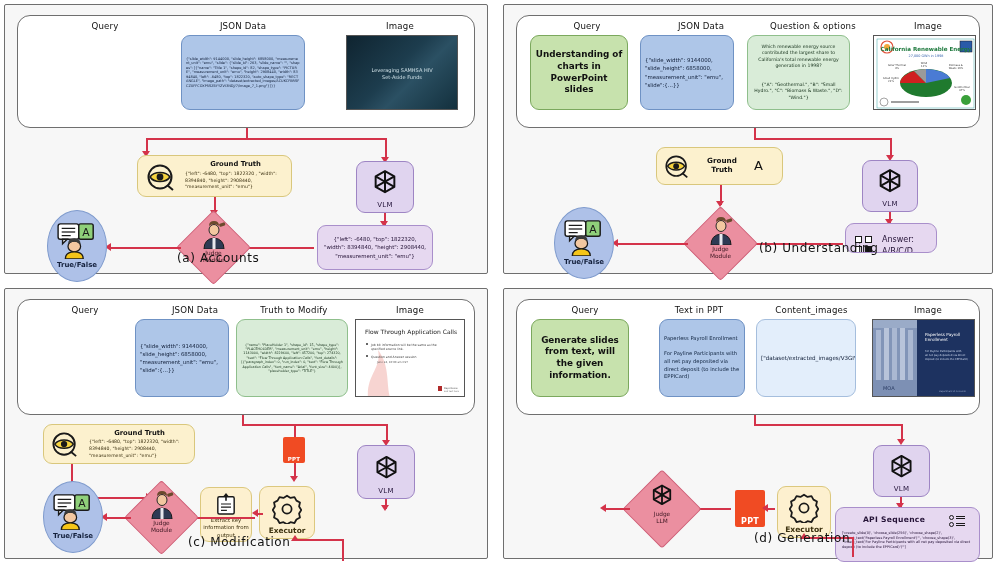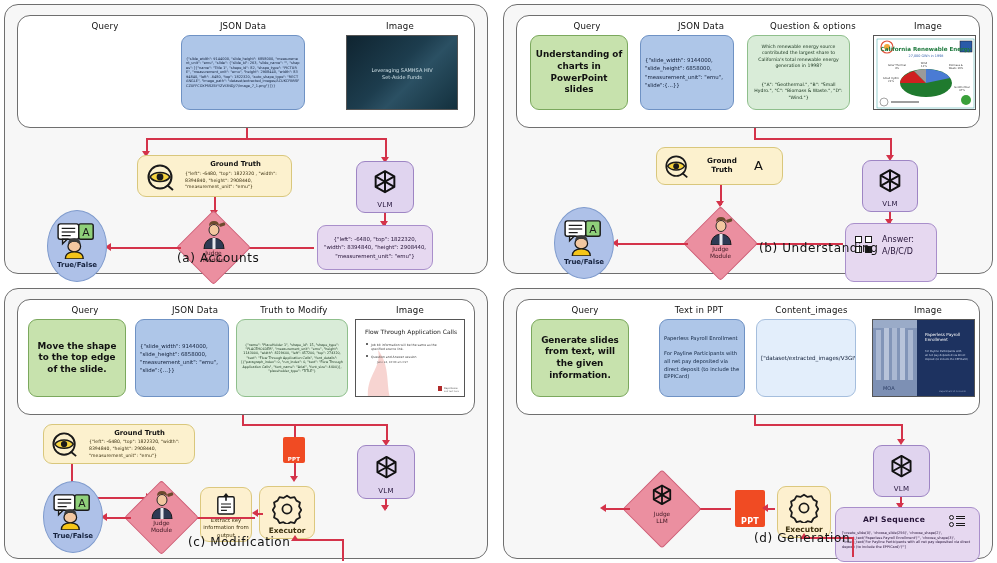--- a/index.html
+++ b/index.html
@@ -2,21 +2,21 @@
 <html><head>
 <meta charset="utf-8">
 <style>
   * { box-sizing: border-box; margin:0; padding:0; }
   html,body { width:997px; height:563px; background:#ffffff;
     font-family:"DejaVu Sans", sans-serif; overflow:hidden; }
 
   .board { position:relative; width:997px; height:563px; }
 
   
-  .panel { position:absolute; border:1.6px solid #6f6f6f; border-radius:14px;
+  .panel { position:absolute; border:1.6px solid #6f6f6f; border-radius:2px;
            background:#f7f7f7; }
   #panel-a { left:4px;   top:4px;   width:484px; height:270px; }
   #panel-b { left:503px; top:4px;   width:490px; height:270px; }
   #panel-c { left:4px;   top:288px; width:484px; height:271px; }
   #panel-d { left:503px; top:288px; width:490px; height:271px; }
 
   
   .inputcard { position:absolute; background:#ffffff; border:1.4px solid #6f6f6f;
                border-radius:13px; }
 
@@ -293,21 +293,21 @@
           <path d="M9 12.2 L20 18.5 L20 30.8"></path>
           <path d="M9 24.6 L20 18.5 L31 12.2"></path>
         </g>
       </svg>
       <div class="vlmlbl">VLM</div>
     </div>
 
     <div class="ln lnv" style="left:385px;top:207px;height:11px;"></div>
     <div class="ah ah-d" style="left:381px;top:214px;"></div>
 
-    <div class="box b-out" style="left:341px;top:218px;width:92px;height:59px;justify-content:flex-start;">
+    <div class="box b-out" style="left:341px;top:218px;width:92px;height:30px;justify-content:flex-start;">
       <div class="chk" style="left:9px;top:12px;width:18px;height:18px;">
         <i style="width:7px;height:7px;"></i>
           <i style="width:7px;height:7px;"></i>
         <i style="width:7px;height:7px;"></i>
           <i class="f" style="width:7px;height:7px;"></i>
       </div>
       <div style="position:absolute;left:36px;top:10px;text-align:left;font-size:8px;color:#241236;line-height:1.55;">
         <div>Answer:</div>
         <div>A/B/C/D</div>
       </div>
@@ -354,23 +354,20 @@
 
   <div class="panel" id="panel-c">
 
     <div class="inputcard" style="left:12px;top:10px;width:458px;height:116px;"></div>
 
     <div class="colhead" style="left:25px;top:16px;width:110px;">Query</div>
     <div class="colhead" style="left:135px;top:16px;width:110px;">JSON Data</div>
     <div class="colhead" style="left:233px;top:16px;width:112px;">Truth to Modify</div>
     <div class="colhead" style="left:350px;top:16px;width:110px;">Image</div>
 
-    <div class="box b-query" style="left:23px;top:30px;width:98px;height:78px;">
-      <div class="txt qtext">Move the shape to the top edge of the slide.</div>
-    </div>
 
     <div class="box b-json" style="left:130px;top:30px;width:94px;height:78px;">
       <div class="txt jtext2">{"slide_width": 9144000, "slide_height": 6858000, "measurement_unit": "emu",  "slide":{...}}</div>
     </div>
 
     <div class="box b-qopt" style="left:231px;top:30px;width:112px;height:78px;">
       <div class="txt shtext">{"name": "PlaceHolder 1", "shape_id": 15, "shape_type": "PLACEHOLDER", "measurement_unit": "emu", "height": 1143000, "width": 8229600, "left": 457200, "top": 274320, "text": "Flow Through Application Calls", "font_details": [{"paragraph_index": 0, "run_index": 0, "text": "Flow Through Application Calls", "font_name": "Arial", "font_size": 4400}], "placeholder_type": "TITLE"}</div>
     </div>
 
     <div class="thumb thumb-c" style="left:350px;top:30px;width:110px;height:78px;">

